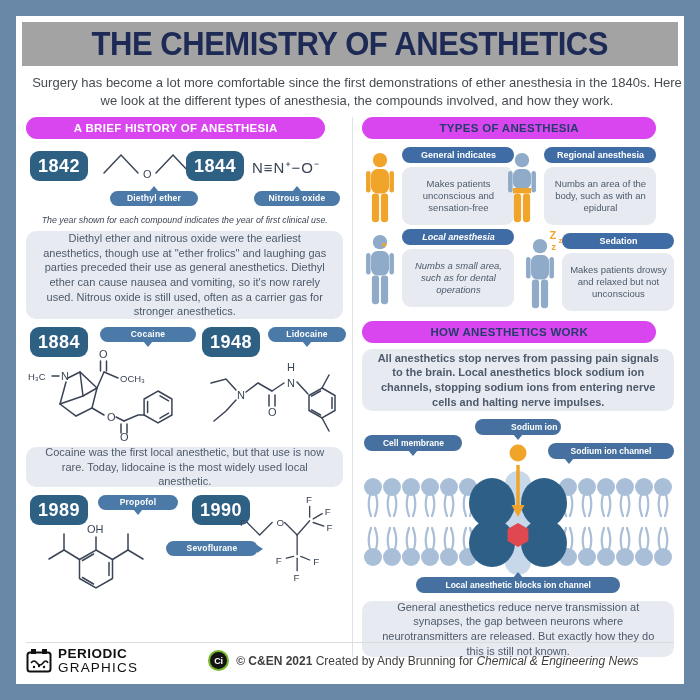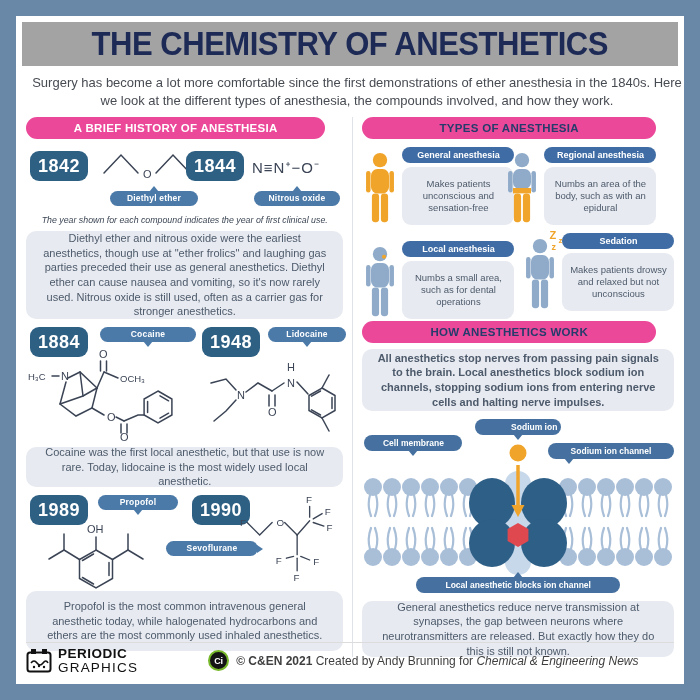--- a/index.html
+++ b/index.html
@@ -11,21 +11,21 @@
   .titlebar h1 { font-size:33px; font-weight:800; color:#1d2a56; letter-spacing:-0.5px; transform:scaleX(0.94); white-space:nowrap; }
 
   .intro { padding:8px 0 4px 14px; font-size:13px; line-height:1.35; color:#474b52; text-align:center; }
 
   .cols { display:flex; padding:4px 10px 0 10px; gap:9px; }
   .col { position:relative; height:540px; }
   .col-left { width:322px; }
   .col-right { width:316px; }
   .vdivider { width:1px; background:#dfe3e8; }
 
-  .sec-head { position:absolute; left:0; right:18px; top:0; height:22px; line-height:22px; background:#ec4899; border-radius:11px; text-align:center; font-weight:bold; font-size:11.5px; letter-spacing:0.3px; }
+  .sec-head { position:absolute; left:0; right:18px; top:0; height:22px; line-height:22px; background:#d946ef; border-radius:11px; text-align:center; font-weight:bold; font-size:11.5px; letter-spacing:0.3px; }
   .sec-head.light { color:#ffffff; }
   .sec-head.dark { color:#243b6b; }
 
   .year { position:absolute; width:58px; height:30px; line-height:30px; background:#2e6084; color:#fff; border-radius:9px; text-align:center; font-size:18px; font-weight:bold; letter-spacing:0.5px; }
 
   .pill { position:absolute; height:15px; line-height:15px; background:#4b7aa9; color:#fff; border-radius:8px; font-size:8.5px; font-weight:bold; text-align:center; letter-spacing:0.2px; }
   .pt-top::before { content:""; position:absolute; top:-5px; left:50%; margin-left:-5px; border-left:5px solid transparent; border-right:5px solid transparent; border-bottom:6px solid #4b7aa9; }
   .pt-bottom::after { content:""; position:absolute; bottom:-5px; left:50%; margin-left:-5px; border-left:5px solid transparent; border-right:5px solid transparent; border-top:6px solid #4b7aa9; }
   .pt-right::after { content:""; position:absolute; right:-5px; top:50%; margin-top:-4px; border-top:4px solid transparent; border-bottom:4px solid transparent; border-left:6px solid #4b7aa9; }
 
@@ -174,40 +174,39 @@
           <path d="M66 56 L66 78"></path>
           <path d="M62 80 L54 82"></path>
           <text x="42" y="88">F</text>
           <path d="M66 82 L66 96"></path>
           <text x="62" y="108">F</text>
           <path d="M70 80 L80 84"></path>
           <text x="84" y="90">F</text>
         </svg>
         <div class="pill pt-right" style="left:140px; top:424px; width:92px;">Sevoflurane</div>
 
-        <div class="gbox" style="top:474px; height:60px;">Propofol is the most common intravenous general anesthetic today, while halogenated hydrocarbons and ethers are the most commonly used inhaled anesthetics.</div>
       </div>
 
       <div class="vdivider"></div>
 
       <div class="col col-right">
         <div class="sec-head dark">TYPES OF ANESTHESIA</div>
 
         <div class="tcard" style="left:0; top:30px;">
           <svg class="ticon" width="36" height="78" viewBox="0 0 40 80">
             <g fill="#f0a42a">
               <circle cx="20" cy="9" r="8"></circle>
               <rect x="10" y="19" width="20" height="27" rx="7"></rect>
               <rect x="4.5" y="21" width="5" height="24" rx="2.5"></rect>
               <rect x="30.5" y="21" width="5" height="24" rx="2.5"></rect>
               <rect x="11" y="46" width="8" height="32" rx="3.5"></rect>
               <rect x="21" y="46" width="8" height="32" rx="3.5"></rect>
             </g>
           </svg>
-          <div class="tlabel">General anesthesia</div>
+          <div class="tlabel">General indicates</div>
           <div class="tdesc">Makes patients unconscious and sensation-free</div>
         </div>
 
         <div class="tcard" style="left:142px; top:30px;">
           <svg class="ticon" width="36" height="78" viewBox="0 0 40 80">
             <g fill="#8fabc9">
               <circle cx="20" cy="9" r="8"></circle>
               <rect x="10" y="19" width="20" height="22" rx="7"></rect>
               <rect x="4.5" y="21" width="5" height="24" rx="2.5"></rect>
               <rect x="30.5" y="21" width="5" height="24" rx="2.5"></rect>
@@ -215,21 +214,21 @@
             <g fill="#f0a42a">
               <rect x="10" y="40" width="20" height="6"></rect>
               <rect x="11" y="46" width="8" height="32" rx="3.5"></rect>
               <rect x="21" y="46" width="8" height="32" rx="3.5"></rect>
             </g>
           </svg>
           <div class="tlabel">Regional anesthesia</div>
           <div class="tdesc">Numbs an area of the body, such as with an epidural</div>
         </div>
 
-        <div class="tcard" style="left:0; top:124px;">
+        <div class="tcard" style="left:0; top:112px;font-style:italic;">
           <svg class="ticon" width="36" height="78" viewBox="0 0 40 80">
             <g fill="#8fabc9">
               <circle cx="20" cy="9" r="8"></circle>
               <rect x="10" y="19" width="20" height="27" rx="7"></rect>
               <rect x="4.5" y="21" width="5" height="24" rx="2.5"></rect>
               <rect x="30.5" y="21" width="5" height="24" rx="2.5"></rect>
               <rect x="11" y="46" width="8" height="32" rx="3.5"></rect>
               <rect x="21" y="46" width="8" height="32" rx="3.5"></rect>
             </g>
             <circle cx="24.5" cy="12" r="2.3" fill="#f0a42a"></circle>

